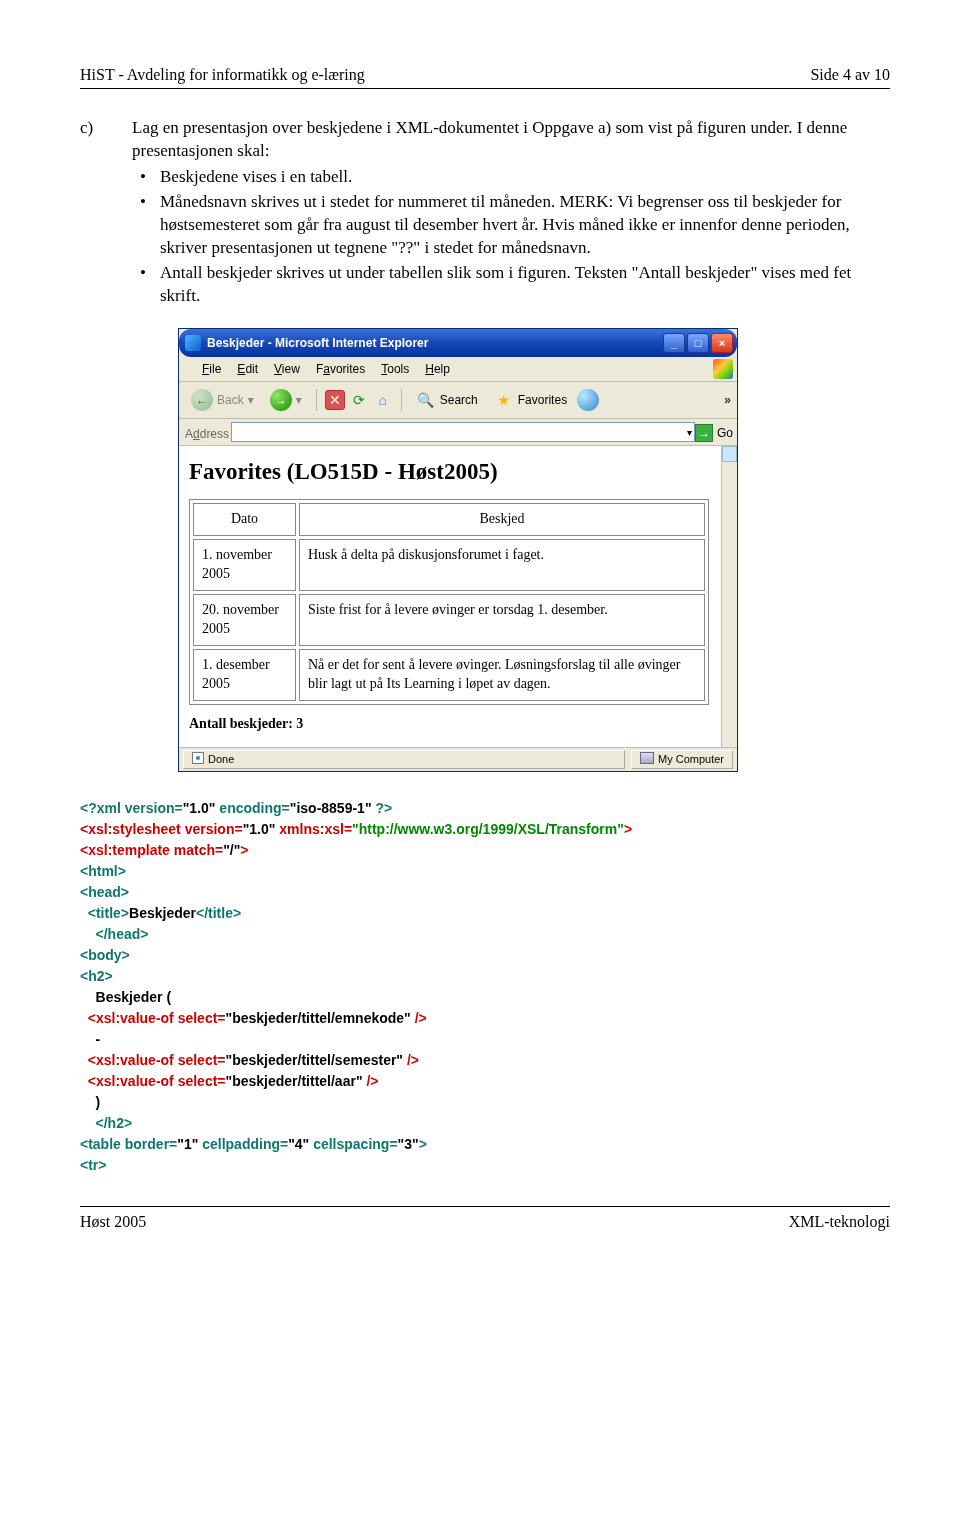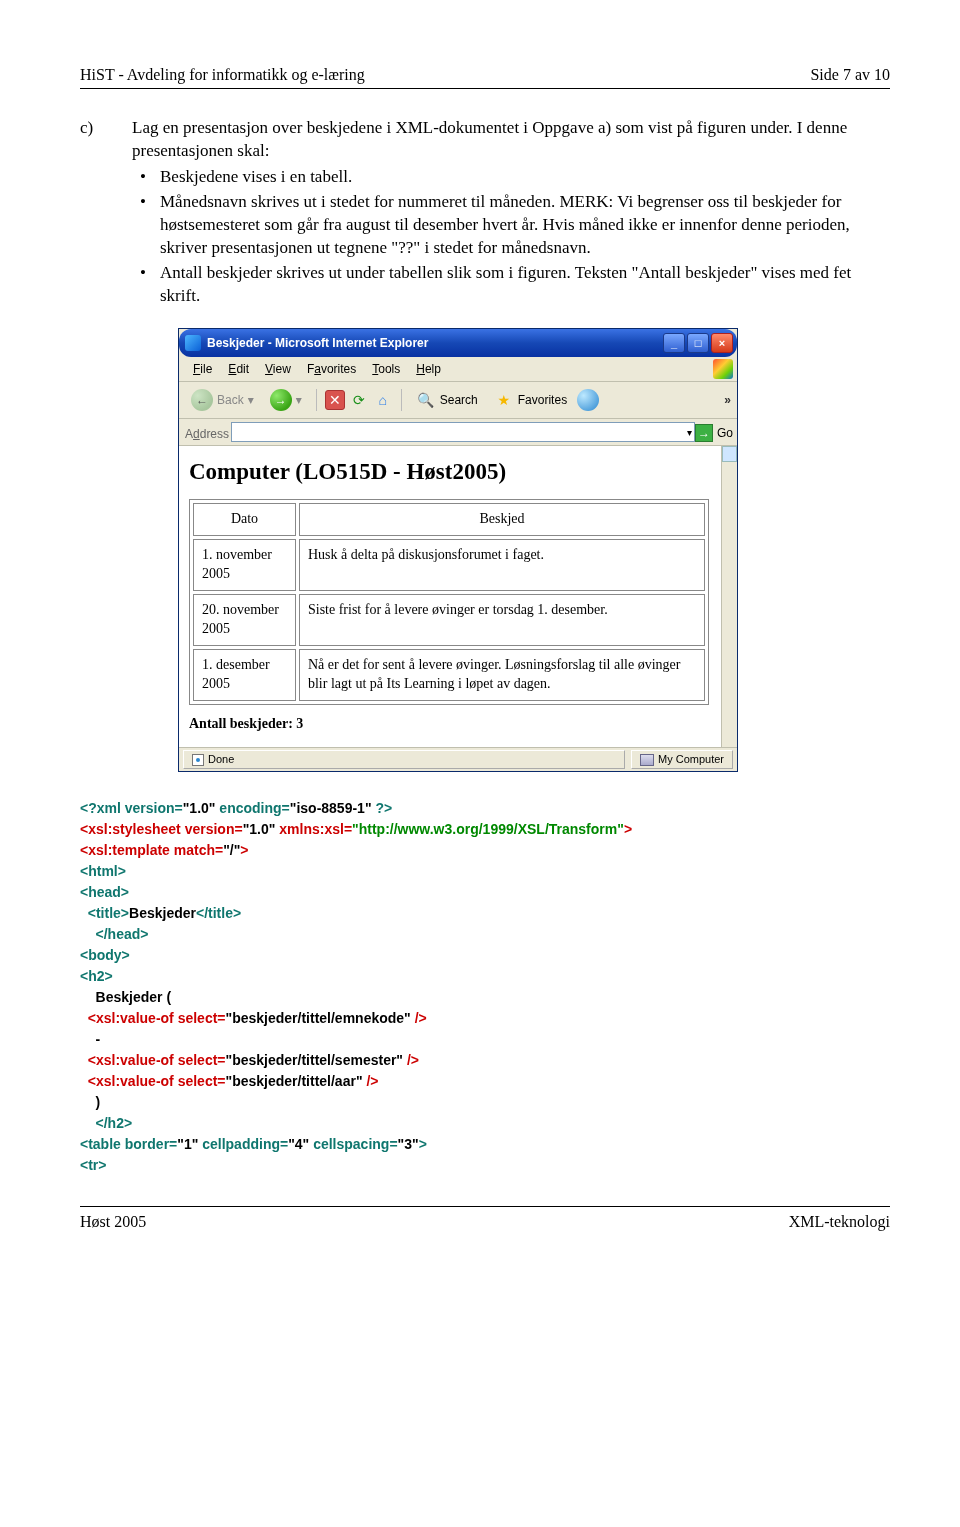--- a/index.html
+++ b/index.html
@@ -66,21 +66,21 @@
     background: linear-gradient(to bottom,#7aa8ff,#2f5fd0);
     color:#fff; font-weight:bold; font-size:11px;
     display:flex; align-items:center; justify-content:center;
     border:1px solid #1b3a8a;
   }
   .winbtn.close { background: linear-gradient(to bottom,#ff8a6b,#d53a1a); border-color:#a22; }
   .ie-menu {
     background: #ece9d8;
     border-bottom: 1px solid #c0bfae;
     display: flex; align-items: center;
-    padding: 2px 6px;
+    padding: 2px 15px;
     position: relative;
   }
   .ie-menu span { padding: 2px 8px; }
   .ie-menu span u { text-decoration: underline; }
   .ie-logo {
     position:absolute; right:4px; top:2px;
     width:20px;height:20px;border-radius:3px;
     background: linear-gradient(135deg,#ff5030,#ffcc33 40%,#6ed208 70%,#0b74d0);
   }
   .ie-toolbar {
@@ -151,21 +151,21 @@
   }
   .msg-table th,.msg-table td{
     border:1px solid #888;padding:6px 8px;text-align:left;vertical-align:top;
   }
   .msg-table th{background:#fff;text-align:center;font-weight:normal;}
   .count-row{font-weight:bold;font-size:14px;margin:10px 0 6px 0;}
   .ie-status{
     background:#ece9d8;display:flex;align-items:center;
     padding:2px 4px;font-size:11px;gap:6px;
   }
-  .status-cell{border:1px solid #fff;border-right-color:#aaa;border-bottom-color:#aaa;padding:1px 8px;display:flex;align-items:center;gap:4px;}
+  .status-cell{border:1px solid #fff;border-right-color:#aaa;border-bottom-color:#aaa;padding:1px 8px;display:flex;align-items:flex-start;gap:4px;}
   .status-flex{flex:1;}
   .done-ico{width:12px;height:12px;background:#fff;border:1px solid #777;position:relative;}
   .done-ico::after{content:"";position:absolute;width:4px;height:4px;background:#2a87d0;border-radius:50%;left:3px;top:3px;}
   .comp-ico{width:14px;height:12px;background:linear-gradient(#dde,#aac);border:1px solid #668;}
   
   .code {
     font-family: Verdana, Geneva, sans-serif;
     font-size: 14px;
     font-weight: bold;
     line-height: 1.5;
@@ -181,21 +181,21 @@
     border-top:1px solid #000;padding-top:4px;margin-top:14px;
   }
 </style>
 </head>
 <body>
 
 <div class="page">
 
   <div class="page-header">
     <span>HiST - Avdeling for informatikk og e-læring</span>
-    <span>Side 7 av 10</span>
+    <span>Side 4 av 10</span>
   </div>
 
   <div class="task-row">
     <div class="task-letter">c)</div>
     <div class="task-body">
       <div>Lag en presentasjon over beskjedene i XML-dokumentet i Oppgave a) som vist på figuren under. I denne presentasjonen skal:</div>
       <ul class="bullets">
         <li>Beskjedene vises i en tabell.</li>
         <li>Månedsnavn skrives ut i stedet for nummeret til måneden. MERK: Vi begrenser oss til beskjeder for høstsemesteret som går fra august til desember hvert år. Hvis måned ikke er innenfor denne perioden, skriver presentasjonen ut tegnene "??" i stedet for månedsnavn.</li>
         <li>Antall beskjeder skrives ut under tabellen slik som i figuren. Teksten "Antall beskjeder" vises med fet skrift.</li>
@@ -255,21 +255,21 @@
       </div>
       <div class="gobtn">
         <div class="goarrow">→</div>
         <span>Go</span>
       </div>
     </div>
     <div class="ie-content">
       <div class="scrollbar">
         <div class="sb-btn"></div>
       </div>
-      <div class="page-heading">Computer (LO515D - Høst2005)</div>
+      <div class="page-heading">Favorites (LO515D - Høst2005)</div>
       <table class="msg-table">
         <tbody>
             <tr>
           <th>Dato</th>
           <th>Beskjed</th>
         </tr>
         <tr>
           <td>1. november 2005</td>
           <td>Husk å delta på diskusjonsforumet i faget.</td>
         </tr>

